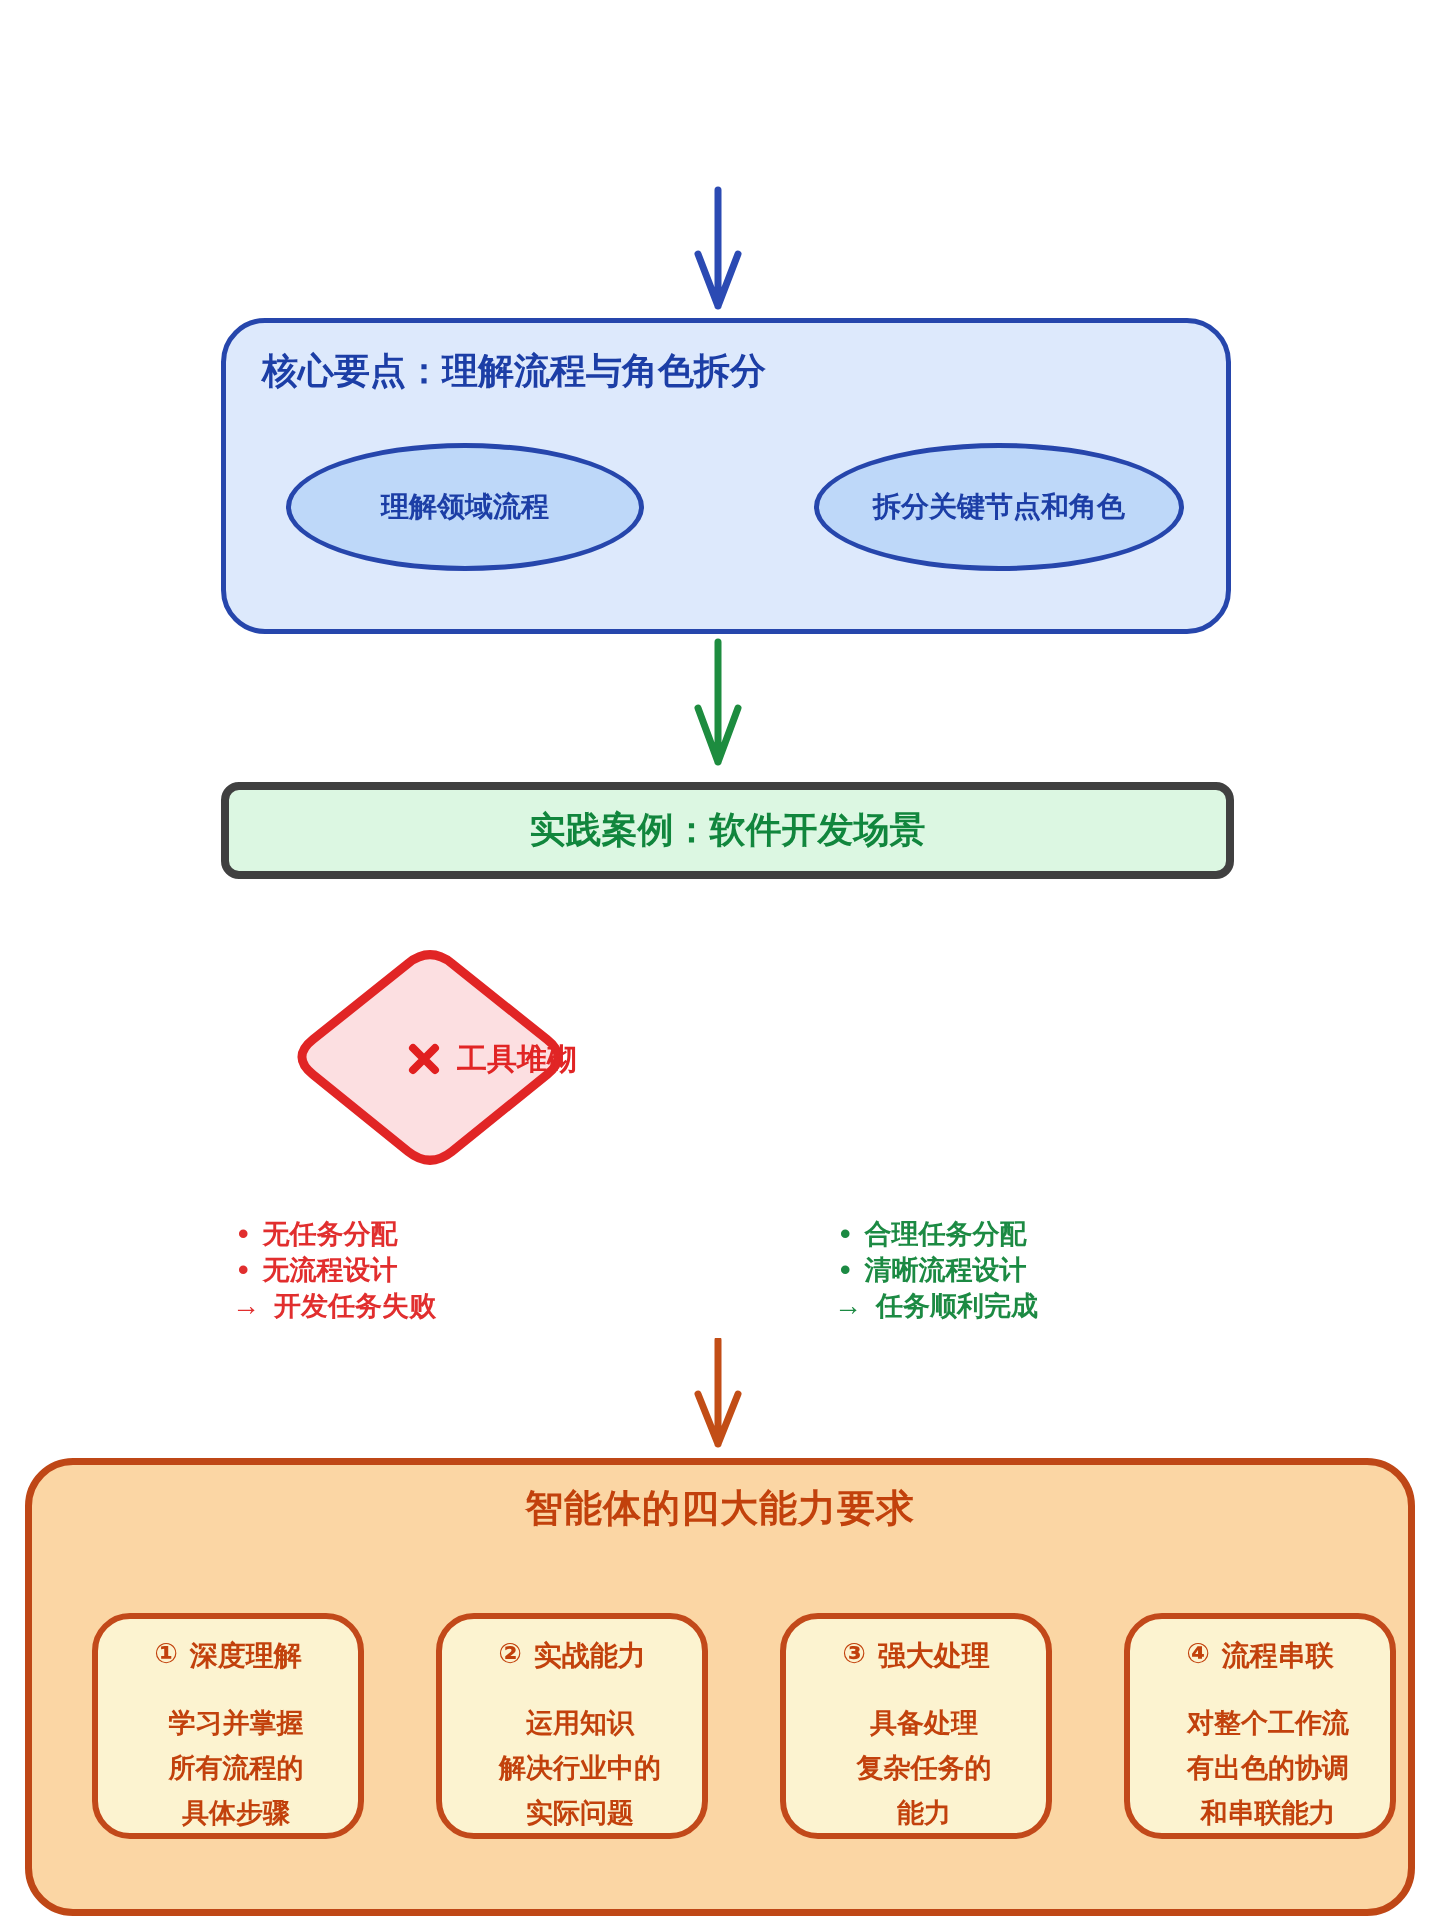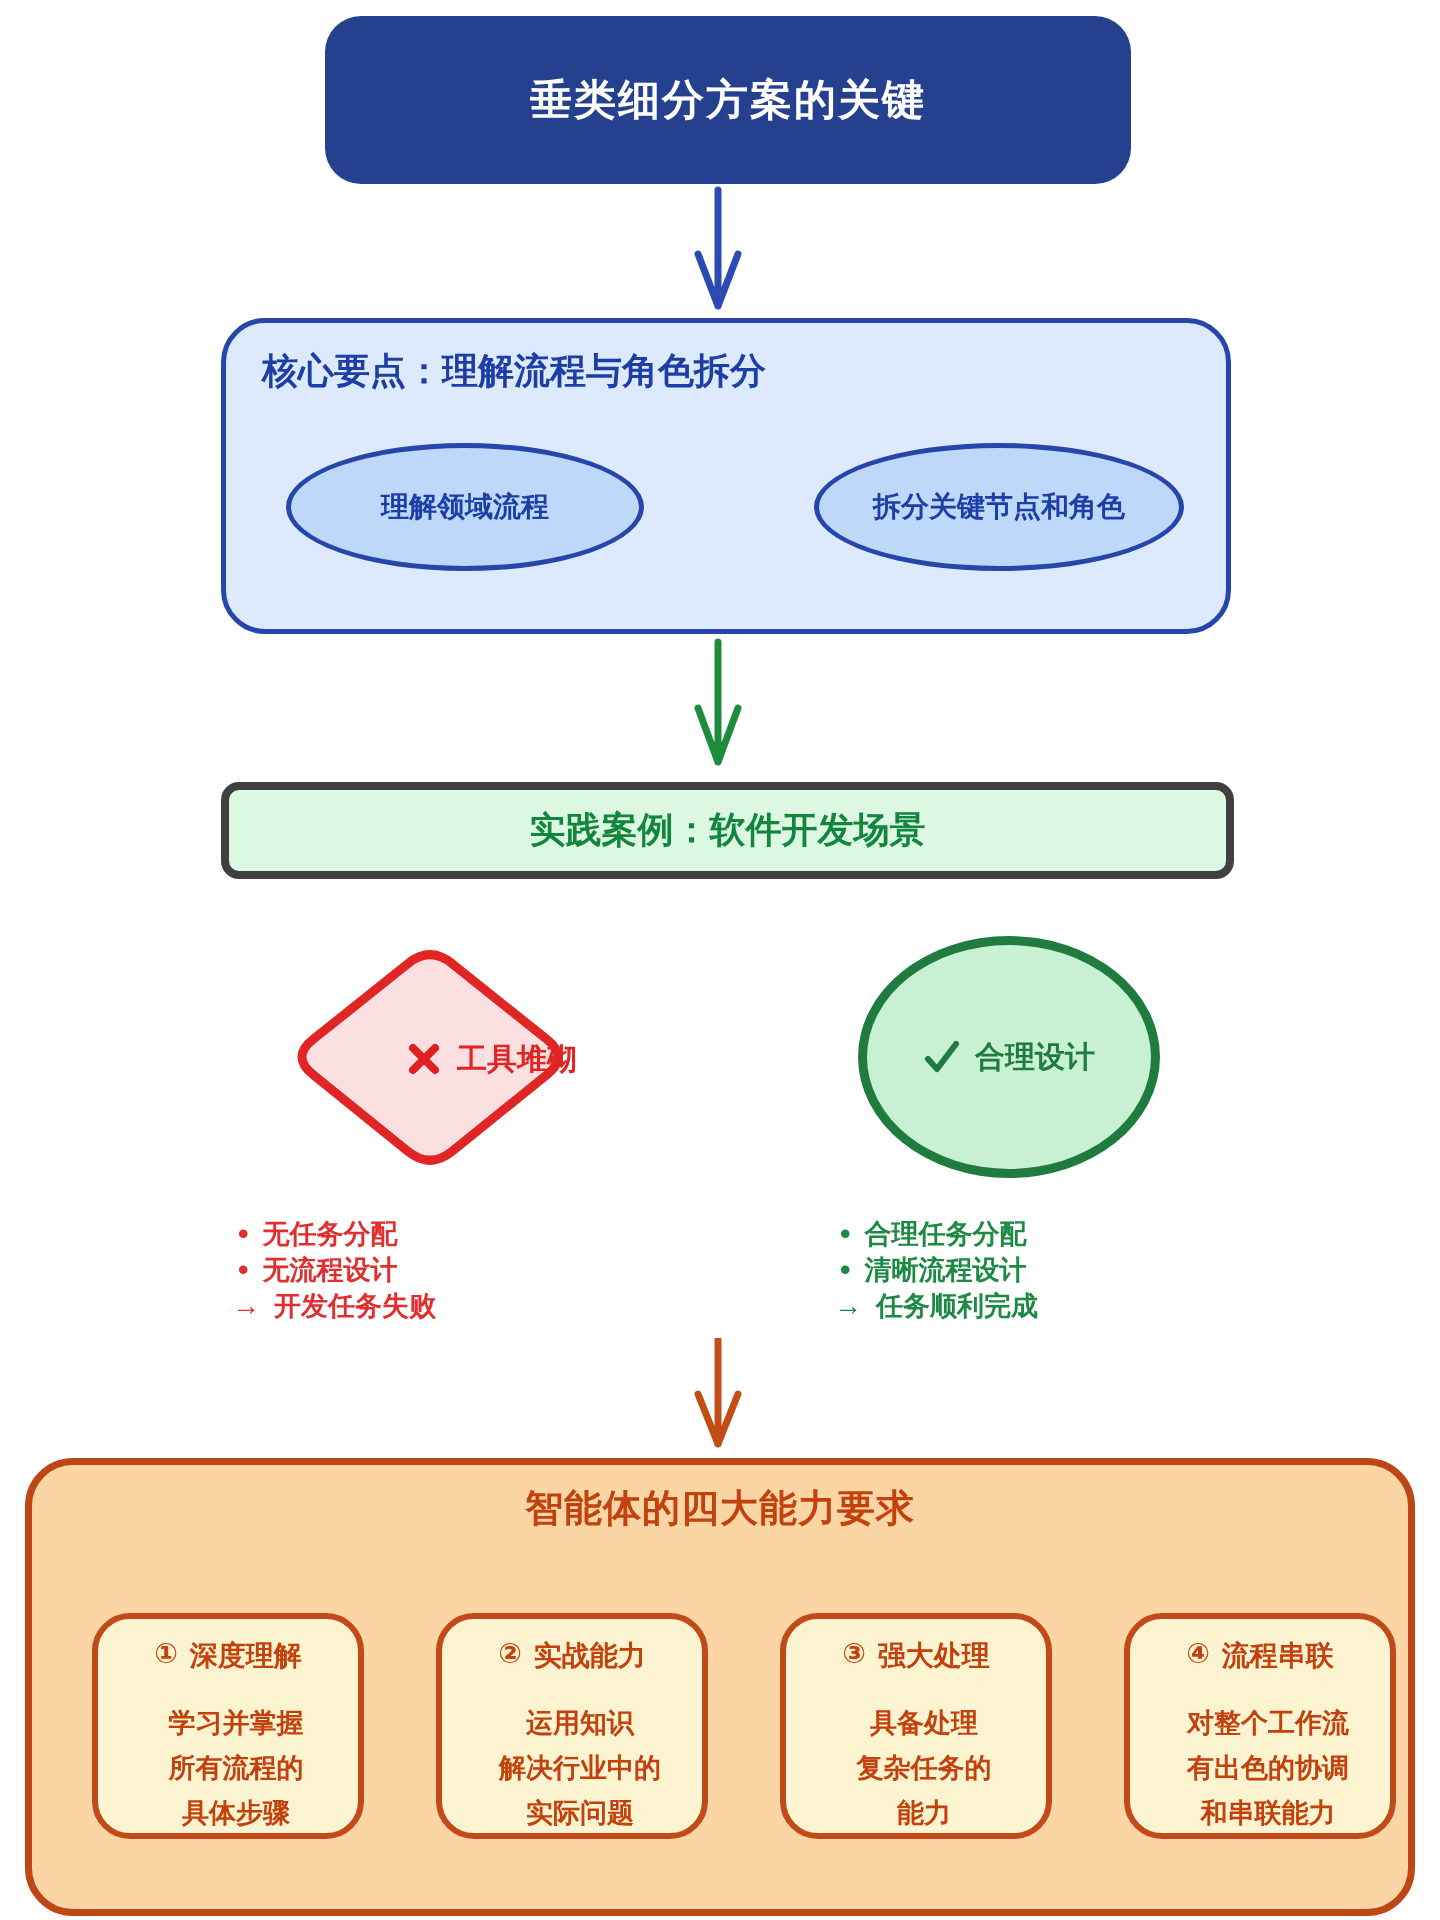--- a/index.html
+++ b/index.html
@@ -74,23 +74,20 @@
   }
   .card-title{margin-top:18px;display:flex;gap:12px;font-size:28px;font-weight:700;color:#c2410c;}
   .card-body{margin-top:26px;text-align:center;font-size:27px;font-weight:700;color:#c2410c;line-height:45px;margin-left:16px;}
   .card-1{left:60px;} .card-2{left:404px;} .card-3{left:748px;} .card-4{left:1092px;}
 </style>
 </head>
 <body>
 
 <div class="canvas">
 
-  <div class="title-box">
-    <span>垂类细分方案的关键</span>
-  </div>
 
   <svg class="arrow" style="left:688px;top:186px" width="60" height="126" viewBox="0 0 60 126">
     <path d="M30 4 V118 M10 68 L30 120 M50 68 L30 120" fill="none" stroke="#2b4ab3" stroke-width="7" stroke-linecap="round"></path>
   </svg>
 
   <div class="core-box">
     <div class="core-title">核心要点：理解流程与角色拆分</div>
     <div class="ellipse ellipse-left">
       <span>理解领域流程</span>
     </div>
@@ -112,26 +109,20 @@
       <path d="M125.1 25.4 Q147 8 168.9 25.4 L264.1 101.6 Q286 119 264.2 136.5 L168.9 213.5 Q147 231 125.1 213.5 L29.9 136.5 Q8 119 29.9 101.6 Z" fill="#fcdfe1" stroke="#e12525" stroke-width="9" stroke-linejoin="round"></path>
     </svg>
     <div class="shape-label">
       <svg width="34" height="34" viewBox="0 0 34 34">
         <path d="M6 6 L28 28 M28 6 L6 28" fill="none" stroke="#e11f1f" stroke-width="8" stroke-linecap="round"></path>
       </svg>
       <span class="txt-bad">工具堆砌</span>
     </div>
   </div>
 
-  <div class="good-ellipse">
-    <svg width="38" height="34" viewBox="0 0 38 34">
-      <path d="M5 19 L14 29 L33 4" fill="none" stroke="#1f7c3e" stroke-width="6" stroke-linecap="round" stroke-linejoin="round"></path>
-    </svg>
-    <span class="txt-good">合理设计</span>
-  </div>
 
   <div class="list list-bad">
     <div class="list-row">
       <span class="dot">•</span>
       <span>无任务分配</span>
     </div>
     <div class="list-row">
       <span class="dot">•</span>
       <span>无流程设计</span>
     </div>

